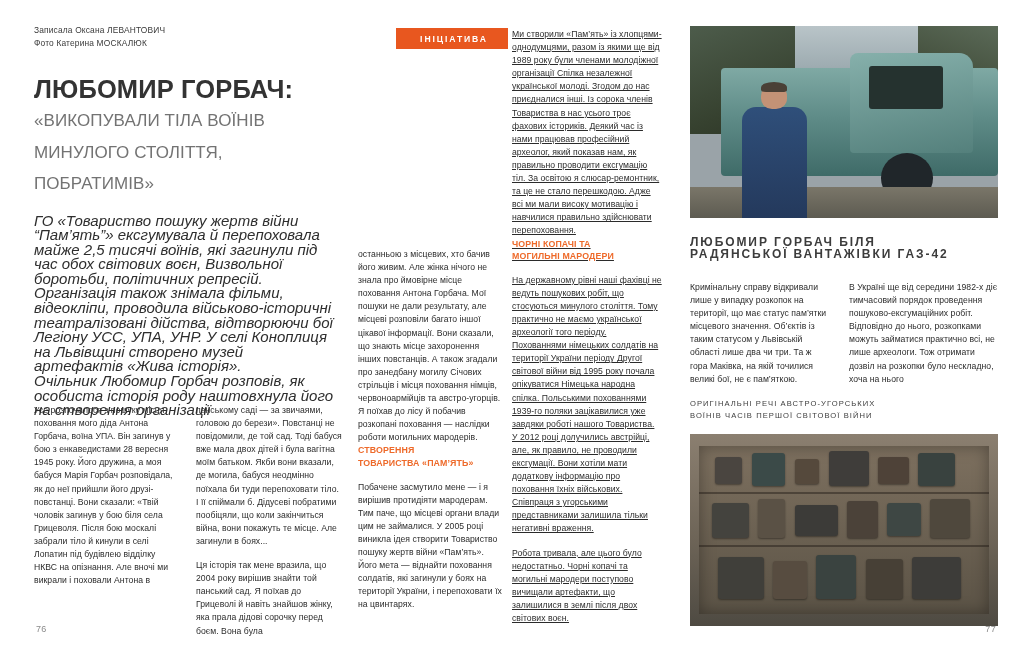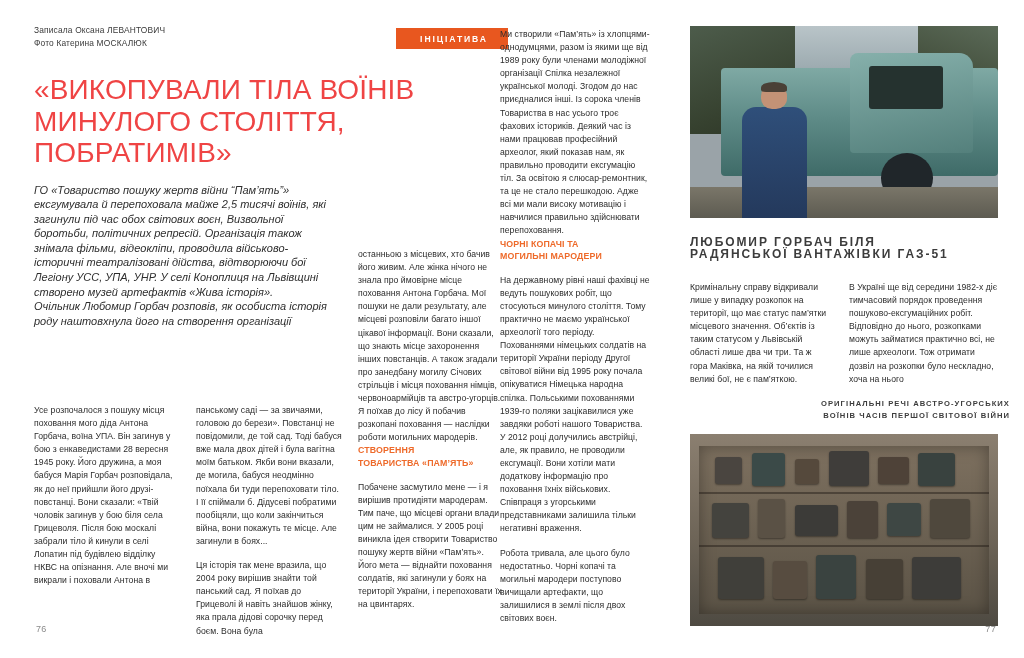--- a/index.html
+++ b/index.html
@@ -42,24 +42,24 @@
   .headline { margin: 0 0 14px 0; }
   .headline .hl-name {
     font-size: 25.5px;
     line-height: 31px;
     font-weight: bold;
     letter-spacing: 0.005em;
     color: #333333;
     white-space: nowrap;
   }
   .headline .hl-quote {
-    font-size: 28px;
+    font-size: 17px;
     line-height: 31.5px;
     font-weight: 300;
-    color: #ef4444;
+    color: #737373;
     letter-spacing: 0.005em;
   }
   .headline .hl-quote div { white-space: nowrap; }
 
   
   .badge {
     position: absolute;
     left: 396px;
     top: 28px;
     background: #e8571f;
@@ -69,21 +69,21 @@
     font-weight: bold;
     padding: 6px 11px 5px 15px;
     box-sizing: border-box;
     width: 112px;
     text-align: center;
   }
 
   
   .lead {
     font-style: italic;
-    font-size: 11px;
+    font-size: 15px;
     line-height: 14.6px;
     color: #2e2e2e;
     width: 300px;
     margin-bottom: 18px;
   }
   .lead p { margin: 0; }
 
   .subhead {
     color: #ee6a2a;
     font-size: 8.8px;
@@ -102,37 +102,37 @@
   }
   .body-text p { margin: 0 0 11px 0; }
   .body-text p:last-child { margin-bottom: 0; }
 
   
   .lp-col1 { position: absolute; left: 34px;  top: 404px; width: 146px; }
   .lp-col2 { position: absolute; left: 196px; top: 404px; width: 146px; }
   .lp-col3 { position: absolute; left: 358px; top: 248px; width: 146px; }
 
   
-  .rp-col1 { position: absolute; left: 500px; top: 28px;  width: 150px; }
+  .rp-col1 { position: absolute; left: 512px; top: 28px;  width: 150px; text-decoration: underline; }
   .rp-photo-top {
     position: absolute; left: 690px; top: 26px;
     width: 308px; height: 192px;
     overflow: hidden;
   }
   .rp-cap-top {
     position: absolute; left: 690px; top: 236px; width: 308px;
     font-size: 12px; line-height: 12.4px; letter-spacing: 0.16em;
     font-weight: bold; color: #3c3c3c;
   }
   .rp-col2 { position: absolute; left: 690px; top: 281px; width: 141px; }
   .rp-col3 { position: absolute; left: 849px; top: 281px; width: 149px; }
   .rp-cap-bottom {
     position: absolute; left: 690px; top: 398px; width: 320px;
     font-size: 7.6px; line-height: 12.4px; letter-spacing: 0.14em;
-    font-weight: bold; color: #3c3c3c; text-align: right;
+    font-weight: normal; color: #3c3c3c;
   }
   .rp-photo-bottom {
     position: absolute; left: 690px; top: 434px;
     width: 308px; height: 192px;
     overflow: hidden;
   }
 
   
   .folio {
     position: absolute;
@@ -230,20 +230,21 @@
 <div class="spread">
 
   <div class="page page-left">
 
     <div class="byline">
       <div>Записала Оксана ЛЕВАНТОВИЧ</div>
       <div>Фото Катерина МОСКАЛЮК</div>
     </div>
 
     <div class="headline">
+      <div class="hl-name">ЛЮБОМИР ГОРБАЧ:</div>
       <div class="hl-quote">
         <div>«ВИКОПУВАЛИ ТІЛА ВОЇНІВ</div>
         <div>МИНУЛОГО СТОЛІТТЯ,</div>
         <div>ПОБРАТИМІВ»</div>
       </div>
     </div>
 
     <div class="lead">
       <p>ГО «Товариство пошуку жертв війни “Пам’ять”» ексгумувала й перепоховала майже 2,5 тисячі воїнів, які загинули під час обох світових воєн, Визвольної боротьби, політичних репресій. Організація також знімала фільми, відеокліпи, проводила військово-історичні театралізовані дійства, відтворюючи бої Легіону УСС, УПА, УНР. У селі Коноплиця на Львівщині створено музей артефактів «Жива історія».</p>
       <p>Очільник Любомир Горбач розповів, як особиста історія роду наштовхнула його на створення організації</p>
@@ -310,21 +311,21 @@
       <div class="ph-wheel2"></div>
       <div class="ph-ground"></div>
       <div class="ph-man-body"></div>
       <div class="ph-man-head"></div>
       <div class="ph-man-hair"></div>
     </div>
   </div>
 
   <div class="rp-cap-top">
     <div>ЛЮБОМИР ГОРБАЧ БІЛЯ</div>
-    <div>РАДЯНСЬКОЇ ВАНТАЖІВКИ ГАЗ-51</div>
+    <div>РАДЯНСЬКОЇ ВАНТАЖІВКИ ГАЗ-42</div>
   </div>
 
   <div class="rp-col2">
     <div class="body-text">
       <p>Кримінальну справу відкривали лише у випадку розкопок на території, що має статус пам’ятки місцевого значення. Об’єктів із таким статусом у Львівській області лише два чи три. Та ж гора Маківка, на якій точилися великі бої, не є пам’яткою.</p>
     </div>
   </div>
 
   <div class="rp-col3">
     <div class="body-text">

